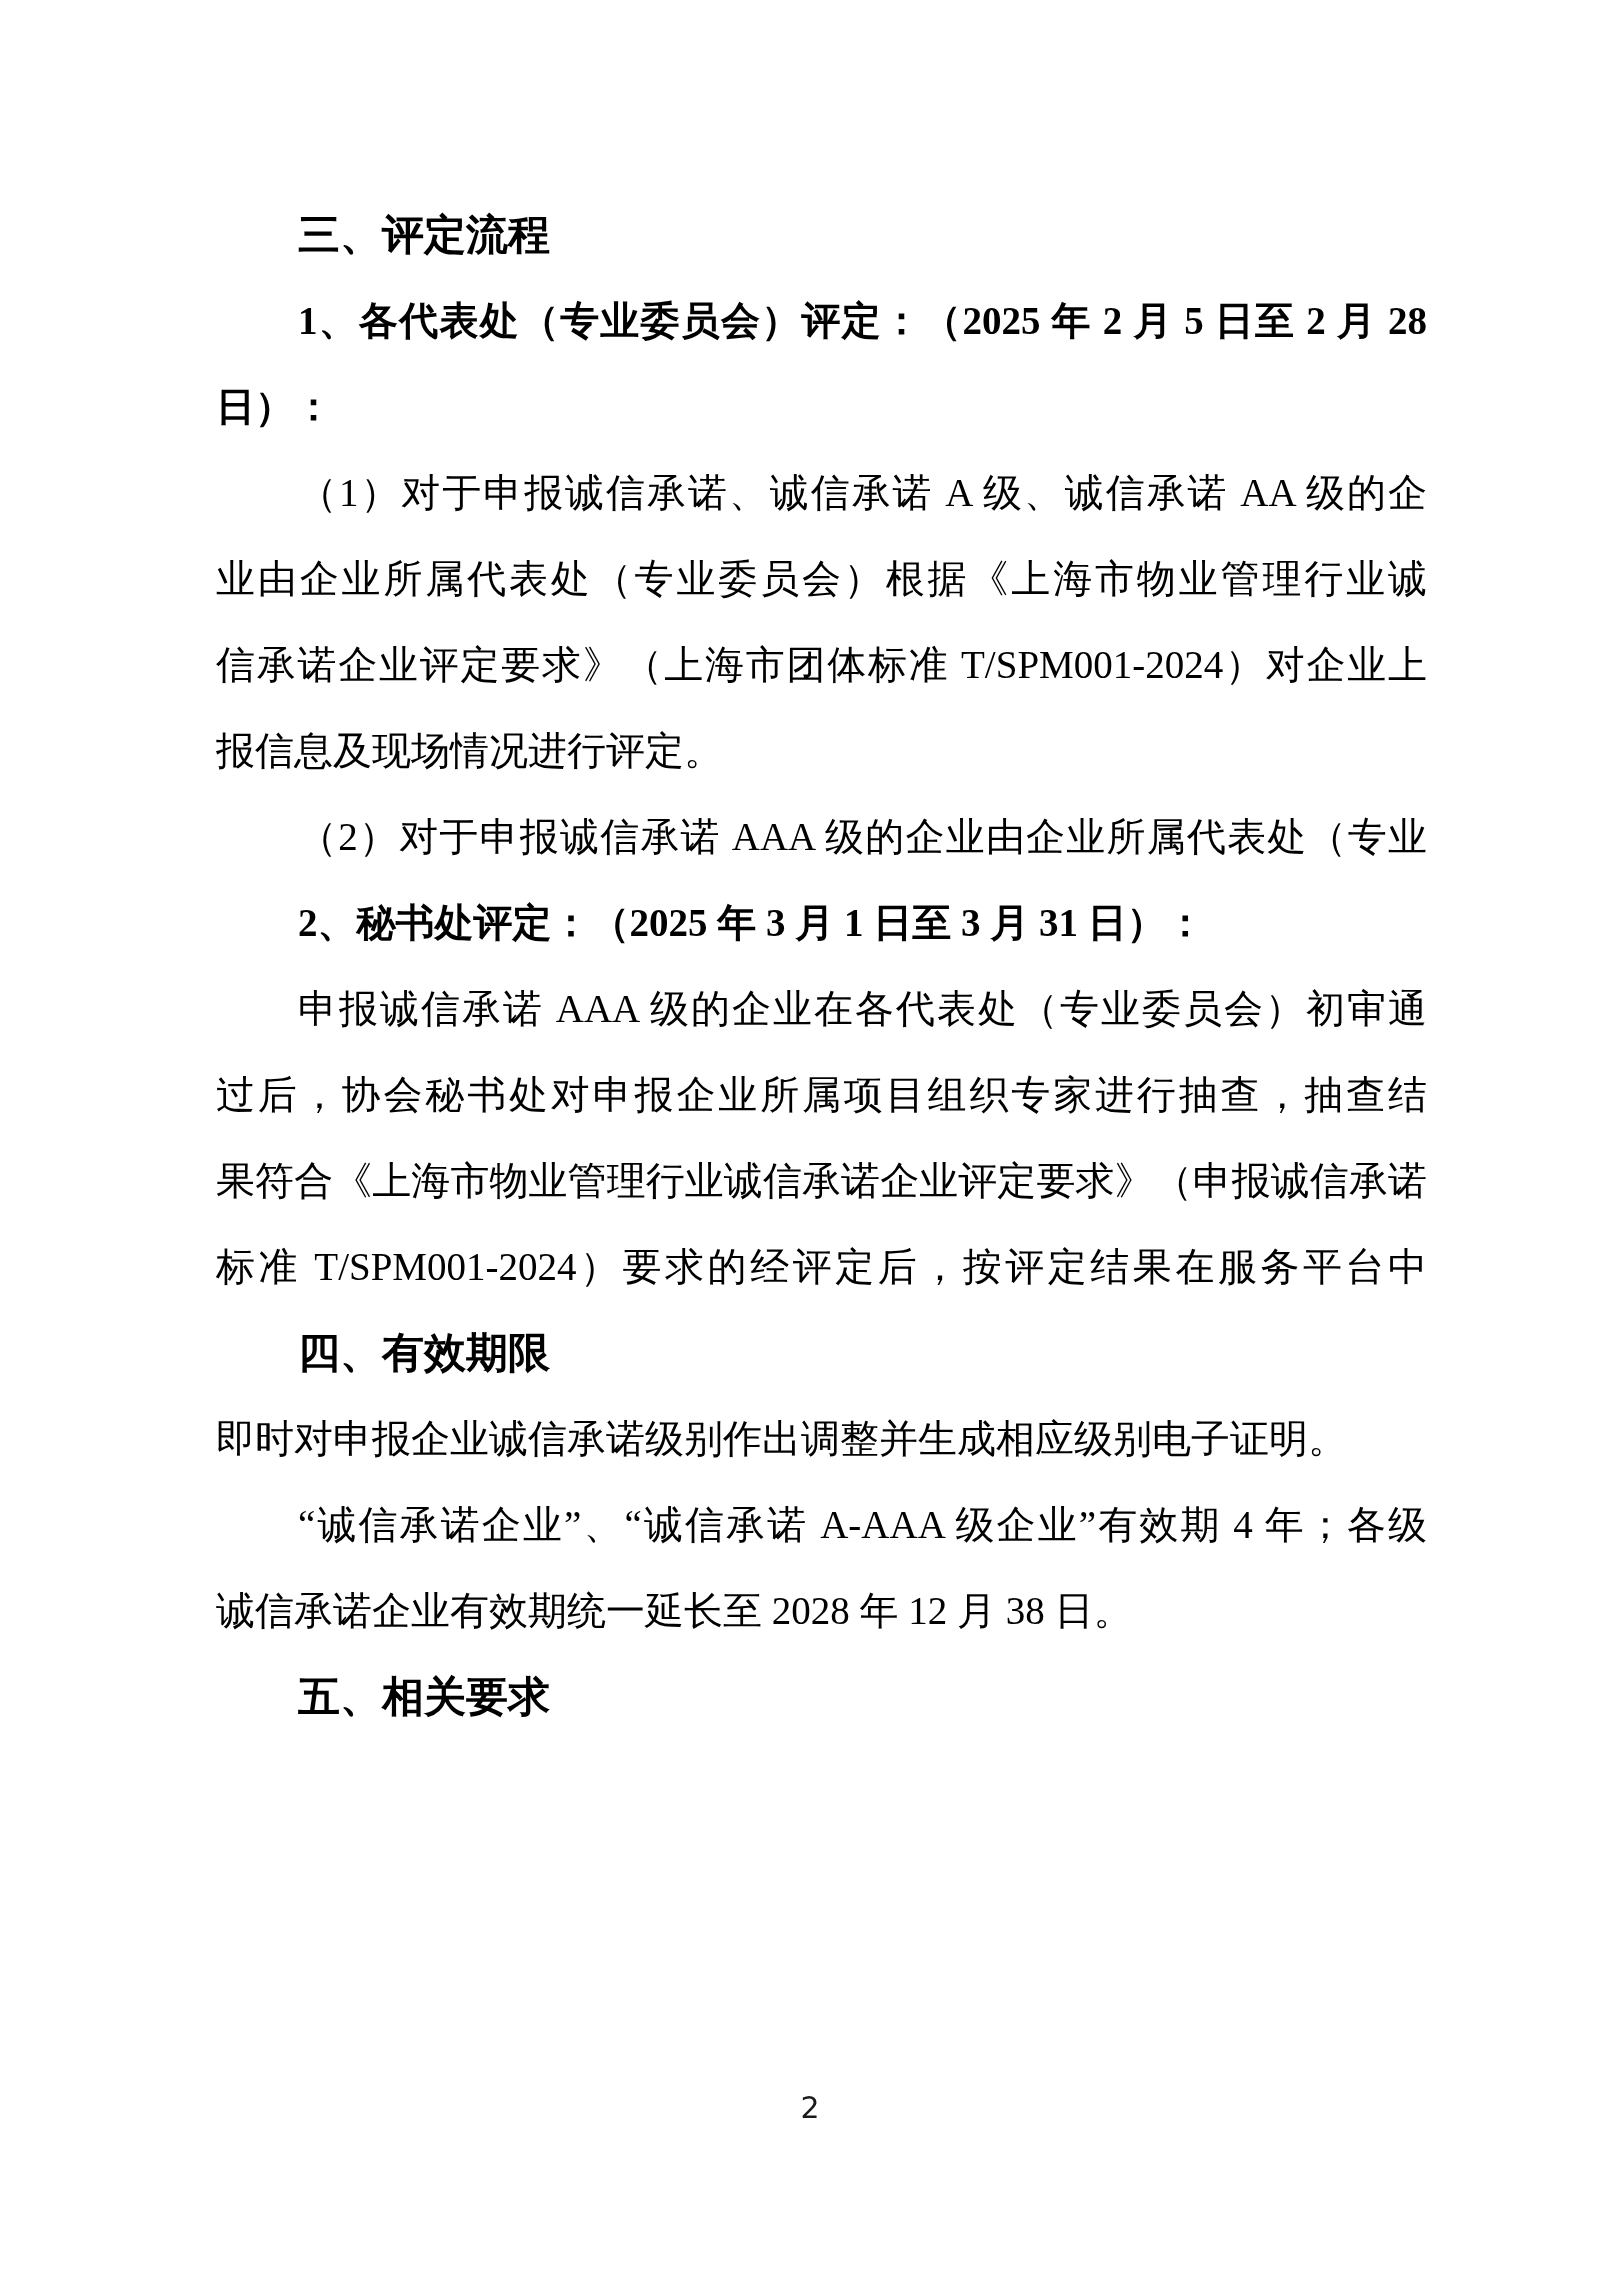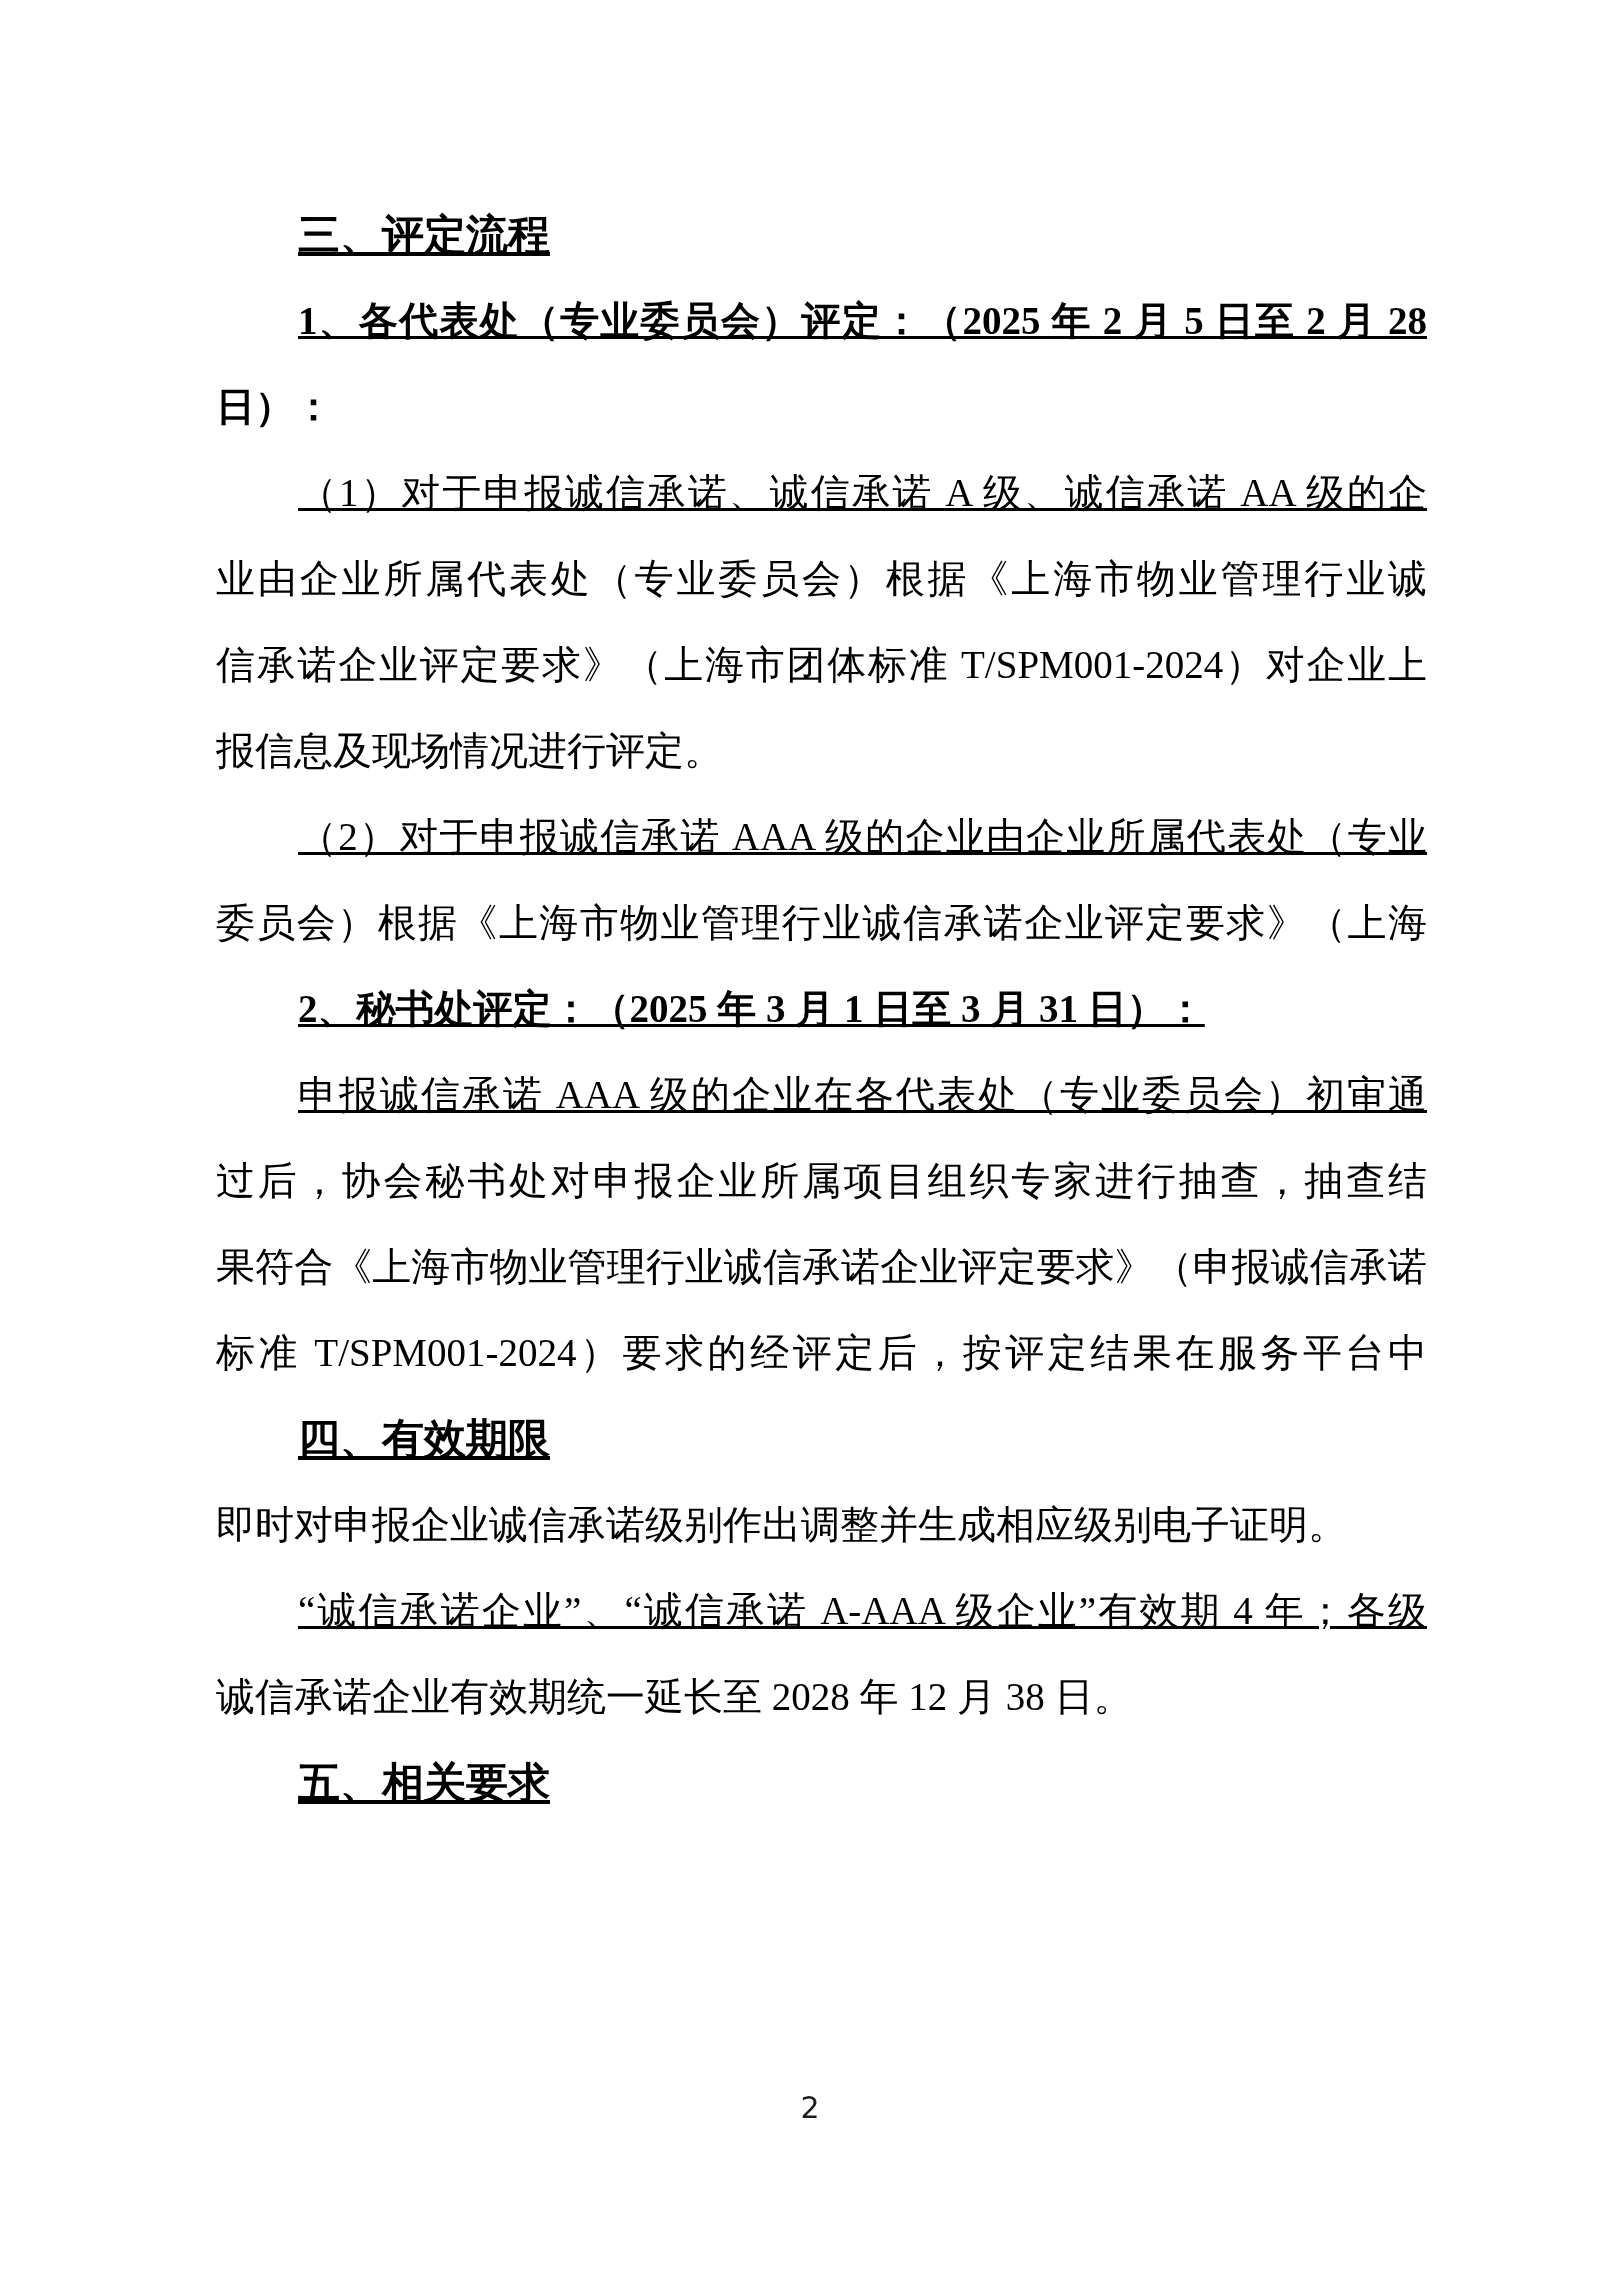--- a/index.html
+++ b/index.html
@@ -27,21 +27,20 @@
     color: #000000;
     font-family: "Liberation Serif", "DejaVu Serif", serif;
     text-align: justify;
     white-space: normal;
   }
   .fill {
     text-align-last: justify;
   }
   .indent {
     text-indent: 82px;
-    text-decoration: underline;
   }
   .h-sans {
     font-family: "DejaVu Sans", "Liberation Sans", sans-serif;
     font-weight: 700;
     font-size: 42px;
     text-align-last: left;
   }
   .serif-bold {
     font-weight: 700;
   }
@@ -73,21 +72,20 @@
 
     <div class="line serif-bold indent fill">1、各代表处（专业委员会）评定：（2025 年 2 月 5 日至 2 月 28</div>
     <div class="line serif-bold">日）：</div>
 
     <div class="line indent fill">（1）对于申报诚信承诺、诚信承诺 A 级、诚信承诺 AA 级的企</div>
     <div class="line fill">业由企业所属代表处（专业委员会）根据《上海市物业管理行业诚</div>
     <div class="line fill">信承诺企业评定要求》（上海市团体标准 T/SPM001-2024）对企业上</div>
     <div class="line">报信息及现场情况进行评定。</div>
 
     <div class="line indent fill">（2）对于申报诚信承诺 AAA 级的企业由企业所属代表处（专业</div>
-    <div class="line fill">委员会）根据《上海市物业管理行业诚信承诺企业评定要求》（上海</div>
 
     <div class="line serif-bold indent">2、秘书处评定：（2025 年 3 月 1 日至 3 月 31 日）：</div>
 
     <div class="line indent fill">申报诚信承诺 AAA 级的企业在各代表处（专业委员会）初审通</div>
     <div class="line fill">过后，协会秘书处对申报企业所属项目组织专家进行抽查，抽查结</div>
     <div class="line fill">果符合《上海市物业管理行业诚信承诺企业评定要求》（申报诚信承诺</div>
     <div class="line fill">标准 T/SPM001-2024）要求的经评定后，按评定结果在服务平台中</div>
     <div class="line h-sans indent">四、有效期限</div>
 
     <div class="line">即时对申报企业诚信承诺级别作出调整并生成相应级别电子证明。</div>

